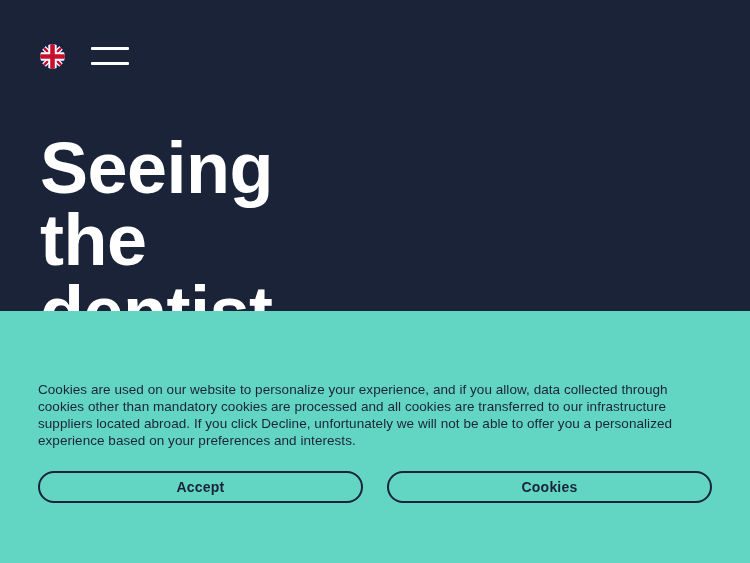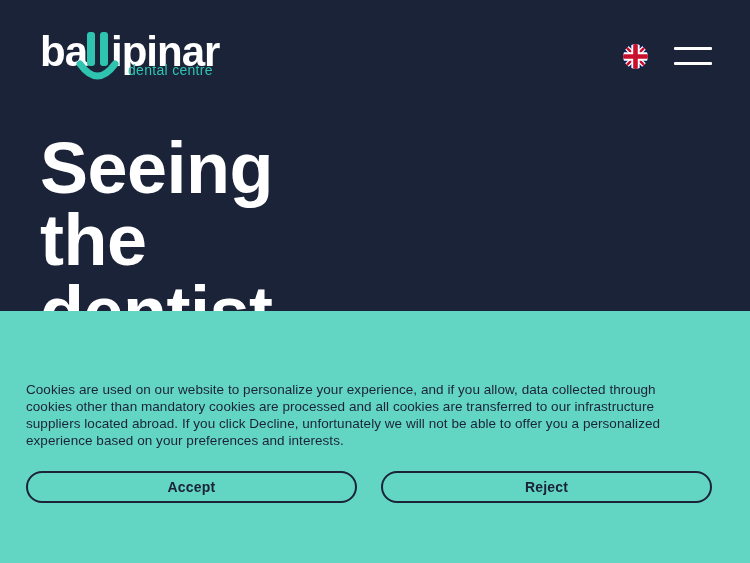--- a/index.html
+++ b/index.html
@@ -105,21 +105,21 @@
 
   
   .cookie-banner {
     position: absolute;
     left: 0;
     right: 0;
     top: 311px;
     bottom: 0;
     background: #63d5c3;
     z-index: 10;
-    padding: 70px 38px 0 26px;
+    padding: 70px 38px 0 38px;
     box-sizing: border-box;
   }
   .cookie-text {
     margin: 0;
     color: #1b2339;
     font-size: 13.5px;
     line-height: 17px;
     font-weight: 400;
     letter-spacing: 0.05px;
     max-width: 676px;
@@ -147,36 +147,20 @@
     padding: 0;
   }
 </style>
 </head>
 <body>
 
 <div class="page">
 
   <header class="site-header">
 
-    <a class="logo-block">
-      <svg class="logo-svg" width="200" height="60" viewBox="0 0 200 60" xmlns="http://www.w3.org/2000/svg">
-
-        <text x="0" y="40" font-family="Liberation Sans, sans-serif" font-size="42" font-weight="700" fill="#ffffff" letter-spacing="-1">ba</text>
-
-        <rect x="47" y="6" width="8" height="34" rx="3" fill="#2ec4b0"></rect>
-        <rect x="60" y="6" width="8" height="34" rx="3" fill="#2ec4b0"></rect>
-
-        <text x="71" y="40" font-family="Liberation Sans, sans-serif" font-size="42" font-weight="700" fill="#ffffff" letter-spacing="-1">ipinar</text>
-
-        <path d="M40 38 Q57.5 62 75 38" fill="none" stroke="#2ec4b0" stroke-width="7" stroke-linecap="round"></path>
-      </svg>
-      <svg width="120" height="16" viewBox="0 0 120 16" style="position:absolute;left:88px;top:36px;" xmlns="http://www.w3.org/2000/svg">
-        <text x="0" y="13" font-family="Liberation Sans, sans-serif" font-size="14" font-weight="400" fill="#2ec4b0" letter-spacing="0.3">dental centre</text>
-      </svg>
-    </a>
 
     <div class="header-right">
 
       <span class="lang-flag">
         <svg width="25" height="25" viewBox="0 0 60 60" xmlns="http://www.w3.org/2000/svg">
           <defs>
             <clipPath id="circ">
                 <circle cx="30" cy="30" r="30"></circle>
               </clipPath>
           </defs>
@@ -199,17 +183,17 @@
   </header>
 
   <section class="hero">
     <h1 class="hero-title">Seeing the dentist just</h1>
   </section>
 
   <section class="cookie-banner">
     <p class="cookie-text">Cookies are used on our website to personalize your experience, and if you allow, data collected through cookies other than mandatory cookies are processed and all cookies are transferred to our infrastructure suppliers located abroad. If you click Decline, unfortunately we will not be able to offer you a personalized experience based on your preferences and interests.</p>
     <div class="cookie-actions">
       <button class="cookie-btn">Accept</button>
-      <button class="cookie-btn">Reject</button>
+      <button class="cookie-btn">Cookies</button>
     </div>
   </section>
 
 </div>
 
 </body></html>

